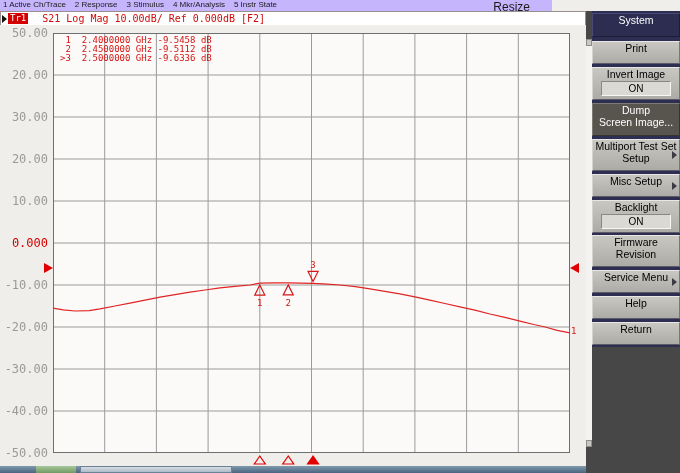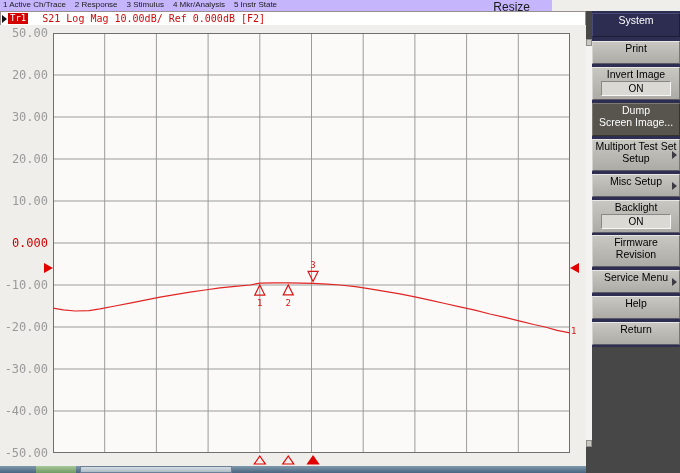--- a/index.html
+++ b/index.html
@@ -126,20 +126,25 @@
             <text x="235.235" y="272.94704" text-anchor="middle" fill="#d61414" font-size="9" font-family="DejaVu Sans Mono, monospace">2</text>
           </g>
           <g>
             <polygon points="260.051,248.46112 255.051,238.46112 265.051,238.46112" fill="none" stroke="#d61414" stroke-width="1.2"></polygon>
             <text x="260.051" y="235.46112" text-anchor="middle" fill="#d61414" font-size="9" font-family="DejaVu Sans Mono, monospace">3</text>
           </g>
         </svg>
     </div>
     <div class="ref-tri-left" style="top:238px"></div>
     <div class="ref-tri-right" style="top:238px"></div>
+    <div class="marker-readout">
+        <div> 1  2.4000000 GHz -9.5458 dB</div>
+        <div> 2  2.4500000 GHz -9.5112 dB</div>
+        <div>&gt;3  2.5000000 GHz -9.6336 dB</div>
+      </div>
     <div class="trace-end-label">1</div>
     <svg class="bottom-markers" viewBox="0 0 517 12">
         <polygon points="206.8,2 201.3,10 212.3,10" fill="none" stroke="#e00000" stroke-width="1.2"></polygon>
         <polygon points="235.235,2 229.735,10 240.735,10" fill="none" stroke="#e00000" stroke-width="1.2"></polygon>
         <polygon points="260.051,2 254.551,10 265.551,10" fill="#e00000" stroke="#e00000" stroke-width="1.2"></polygon>
       </svg>
   </div>
 
   <div class="sidebar">
     <div class="scrollstrip">

